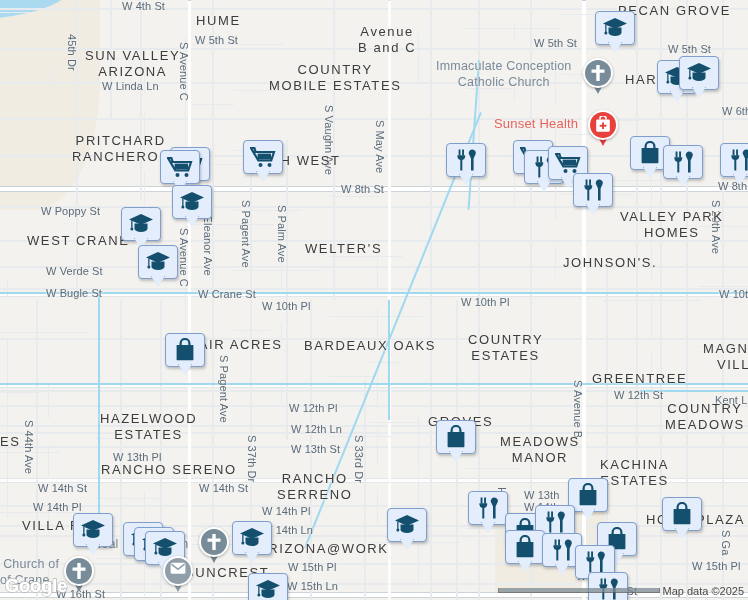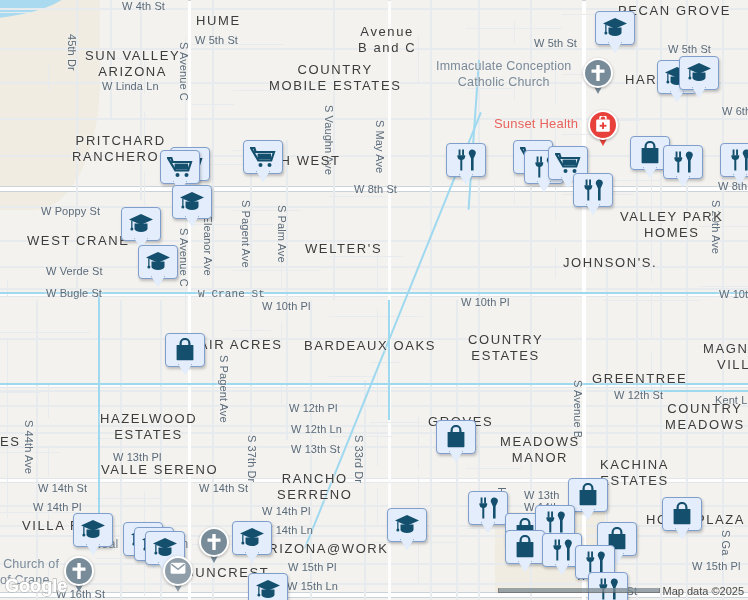--- a/index.html
+++ b/index.html
@@ -246,26 +246,26 @@
     </div>
 
   <div id="street-labels">
       <div class="lbl street" style="left: 122px; top: 0px;">W 4th St</div>
       <div class="lbl street" style="left: 195px; top: 34px;">W 5th St</div>
       <div class="lbl street" style="left: 534px; top: 37px;">W 5th St</div>
       <div class="lbl street" style="left: 668px; top: 43px;">W 5th St</div>
       <div class="lbl street" style="left: 676px; top: 59px;">W 5th Pl</div>
       <div class="lbl street" style="left: 722px; top: 105px;">W 6th</div>
       <div class="lbl street" style="left: 102px; top: 80px;">W Linda Ln</div>
-      <div class="lbl street" style="left: 354px; top: 183px;">W 8th St</div>
+      <div class="lbl street" style="left: 341px; top: 183px;">W 8th St</div>
       <div class="lbl street" style="left: 718px; top: 180px; text-align: center;">W 8th</div>
       <div class="lbl street" style="left: 41px; top: 205px;">W Poppy St</div>
       <div class="lbl street" style="left: 46px; top: 265px;">W Verde St</div>
       <div class="lbl street" style="left: 46px; top: 287px;">W Bugle St</div>
-      <div class="lbl street" style="left: 198px; top: 288px; font-family: Liberation Mono, monospace;">W Crane St</div>
+      <div class="lbl street" style="left: 198px; top: 288px;">W Crane St</div>
       <div class="lbl street" style="left: 461px; top: 296px;">W 10th Pl</div>
       <div class="lbl street" style="left: 719px; top: 288px;">W 10th</div>
       <div class="lbl street" style="left: 262px; top: 300px;">W 10th Pl</div>
       <div class="lbl street" style="left: 289px; top: 402px;">W 12th Pl</div>
       <div class="lbl street" style="left: 291px; top: 423px;">W 12th Ln</div>
       <div class="lbl street" style="left: 291px; top: 443px;">W 13th St</div>
       <div class="lbl street" style="left: 614px; top: 389px;">W 12th St</div>
       <div class="lbl street" style="left: 715px; top: 394px;">Kent Ln</div>
       <div class="lbl street" style="left: 113px; top: 451px;">W 13th Pl</div>
       <div class="lbl street" style="left: 38px; top: 482px;">W 14th St</div>
@@ -324,21 +324,21 @@
 VILLAS</div>
       <div class="lbl nbhd" style="left: 665px; top: 401px; white-space: pre; line-height: 16px;">COUNTRY
 MEADOWS</div>
       <div class="lbl nbhd" style="left: 100px; top: 411px; white-space: pre; line-height: 16px;">HAZELWOOD
 ESTATES</div>
       <div class="lbl nbhd" style="left: 428px; top: 414px; white-space: pre; line-height: 16px;">GROVES</div>
       <div class="lbl nbhd" style="left: 500px; top: 434px; white-space: pre; line-height: 16px;">MEADOWS
 MANOR</div>
       <div class="lbl nbhd" style="left: 600px; top: 457px; white-space: pre; line-height: 16px;">KACHINA
 ESTATES</div>
-      <div class="lbl nbhd" style="left: 101px; top: 462px; white-space: pre; line-height: 16px;">VALLE SERENO</div>
+      <div class="lbl nbhd" style="left: 101px; top: 462px; white-space: pre; line-height: 16px;">RANCHO SERENO</div>
       <div class="lbl nbhd" style="left: 277px; top: 471px; white-space: pre; line-height: 16px;">RANCHO
 SERRENO</div>
       <div class="lbl nbhd" style="left: 22px; top: 518px; white-space: pre; line-height: 16px;">VILLA RIO</div>
       <div class="lbl nbhd" style="left: 258px; top: 541px; white-space: pre; line-height: 16px;">ARIZONA@WORK</div>
       <div class="lbl nbhd" style="left: 185px; top: 565px; white-space: pre; line-height: 16px;">SUNCREST</div>
       <div class="lbl nbhd" style="left: 646px; top: 512px; white-space: pre; line-height: 16px;">HOMA PLAZA</div>
       <div class="lbl nbhd" style="left: 625px; top: 72px; white-space: pre; line-height: 16px;">HARTIGER</div>
       <div class="lbl nbhd" style="left: 0px; top: 434px; white-space: pre; line-height: 16px;">ES</div>
     </div>
   <div id="poi-labels">

